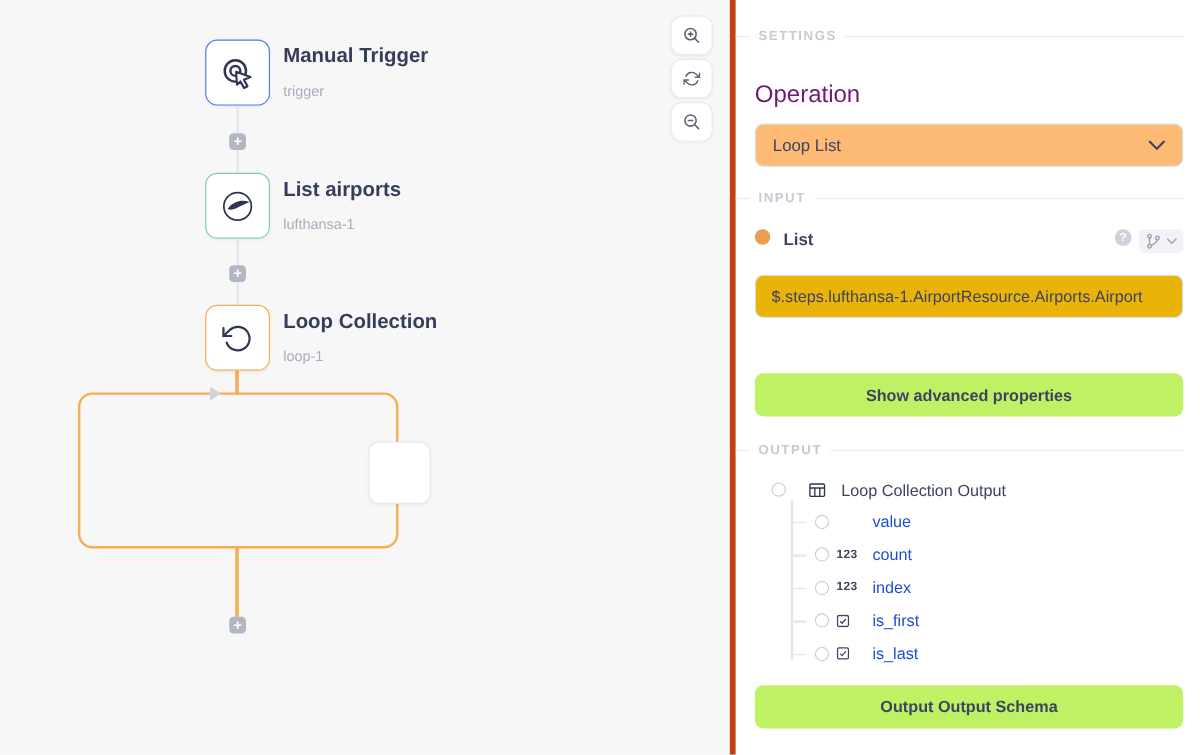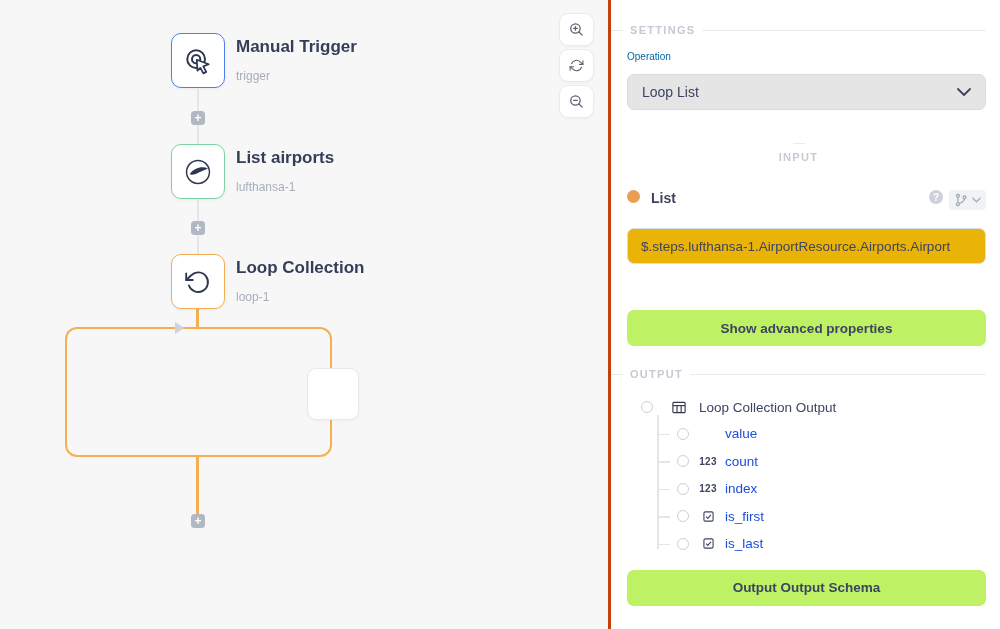--- a/index.html
+++ b/index.html
@@ -32,34 +32,34 @@
 
   .plus { position:absolute; left:191px; width:14px; height:14px; background:#b2b8c3;
     border-radius:3.5px; color:#fff; display:flex; align-items:center; justify-content:center;
     font-size:12px; font-weight:700; line-height:1; z-index:2; cursor:pointer; }
 
   .toolbar { position:absolute; left:559px; top:13px; display:flex; flex-direction:column; gap:3px; z-index:4; }
   .tool-btn { width:35px; height:33px; background:#fff; border:1px solid #eaebef; border-radius:9px;
     display:flex; align-items:center; justify-content:center; box-shadow:0 1px 2px rgba(40,50,80,.05); cursor:pointer; }
 
   
-  .panel { flex:1; background:#fff; border-left:3px solid #c2410c; padding:24px 14px 0 16px; }
+  .panel { flex:1; background:#fff; border-left:5px solid #c2410c; padding:24px 14px 0 16px; }
 
   .sec-head { display:flex; align-items:center; gap:7px; margin-left:-16px; }
   .sec-head .dash { width:12px; height:1px; background:#e9ebee; flex:none; }
   .sec-head .line { flex:1; height:1px; background:#e9ebee; }
   .sec-head .txt { font-size:11px; font-weight:700; letter-spacing:1.3px; color:#c5cad3; }
 
-  .field-label { margin-top:15px; font-size:10px; color:#0369a1; }
+  .field-label { margin-top:32px; font-size:20px; color:#701a75; }
 
   .select { margin-top:12px; height:36px; border:1px solid #d9dce2; border-radius:7px;
-    display:flex; align-items:center; justify-content:space-between; padding:0 14px; cursor:pointer; background:#e5e5e5; }
+    display:flex; align-items:center; justify-content:space-between; padding:0 14px; cursor:pointer; background:#fdba74; }
   .select .val { font-size:14px; color:#3d4461; }
 
-  .sec-input { margin-top:33px;flex-direction:column; }
+  .sec-input { margin-top:20px; }
 
   .list-row { margin-top:20px; display:flex; }
   .req-dot { width:13px; height:13px; border-radius:50%; background:#eb9d52; flex:none; }
   .list-label { margin-left:11px; font-size:14px; font-weight:700; color:#3d4461; }
   .help { margin-left:auto; width:14px; height:14px; border-radius:50%; background:#ccd1dc; color:#fff;
     font-size:10px; font-weight:700; display:flex; align-items:center; justify-content:center; cursor:pointer; }
   .picker { margin-left:6px; display:flex; align-items:center; gap:4px; background:#f0f2f5;
     border-radius:4px; padding:3px 5px; cursor:pointer; }
 
   .text-input { margin-top:18px; width:100%; height:36px; border:1px solid #d9dce2; border-radius:7px;
@@ -74,21 +74,21 @@
   .tree { margin-top:14px; }
   .tree-root { display:flex; align-items:center; height:26px; padding-left:14px; }
   .radio { width:12px; height:12px; border:1.4px solid #cbd0da; border-radius:50%; background:#fff; flex:none; cursor:pointer; }
   .tree-root .grid-ic { margin-left:18px; }
   .tree-root .lbl { margin-left:12px; font-size:13.5px; color:#3d4461;text-align:right; }
 
   .tree-children { position:relative; }
   .tree-children .vline { position:absolute; left:30px; top:-5px; width:1.5px; height:134px; background:#e2e5ea; }
   .tree-row { position:relative; display:flex; align-items:center; height:27.5px; padding-left:50px; }
   .tree-row .tick { position:absolute; left:30px; top:50%; width:13px; height:1.5px; background:#e2e5ea; }
-  .type-slot { width:26px; margin-left:6px; display:flex; align-items:center; justify-content:center; flex:none; }
+  .type-slot { width:26px; margin-left:6px; display:flex; align-items:center; flex:none; }
   .num-badge { font-size:10px; font-weight:600; letter-spacing:.3px; color:#3f4660; }
   .tree-row .lbl { margin-left:4px; font-size:13.5px; color:#1d4ed8; }
 
   svg { display:block; }
 </style>
 </head>
 <body>
 
 <div class="app">
 

